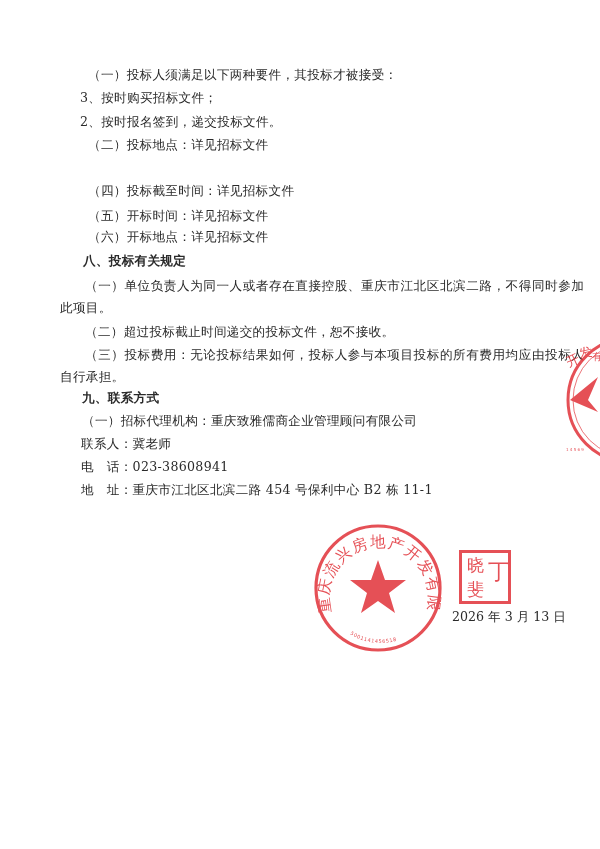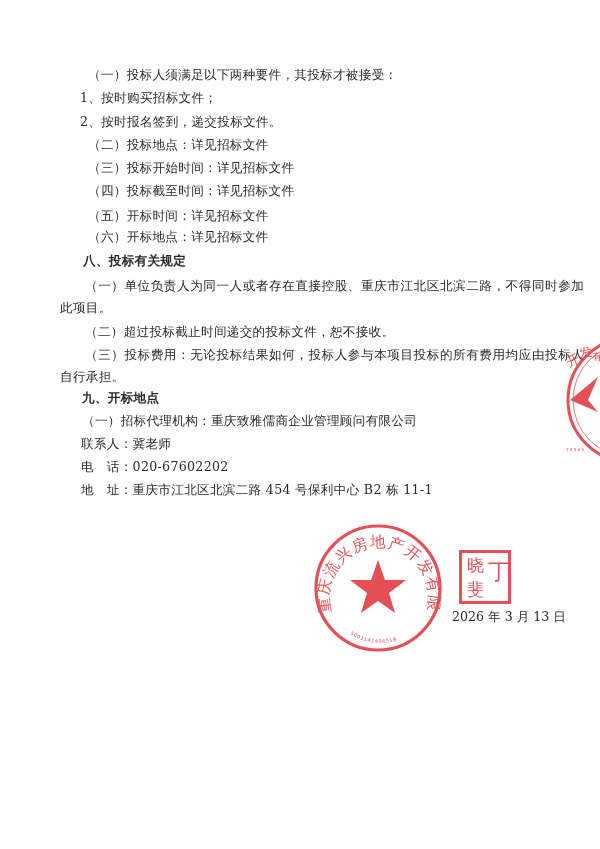--- a/index.html
+++ b/index.html
@@ -14,39 +14,38 @@
   .seal-char { position: absolute; color: #e2383f; font-family: "DejaVu Sans", sans-serif; font-size: 17px; line-height: 18px; }
   .sig-text { position: absolute; font-size: 12.6px; line-height: 16px; white-space: nowrap; z-index: 1; }
   .stamp-layer { z-index: 2; opacity: 0.88; }
 </style>
 </head>
 <body>
 
 <div class="page">
 
   <div class="line" style="left:88px; top:67px;">（一）投标人须满足以下两种要件，其投标才被接受：</div>
-  <div class="line" style="left:80px; top:90px;">1、按时购买招标文件；</div>
+  <div class="line" style="left:80px; top:90px;">3、按时购买招标文件；</div>
   <div class="line" style="left:80px; top:114px;">2、按时报名签到，递交投标文件。</div>
   <div class="line" style="left:88px; top:137px;">（二）投标地点：详见招标文件</div>
-  <div class="line" style="left:88px; top:160px;">（三）投标开始时间：详见招标文件</div>
   <div class="line" style="left:88px; top:183px;">（四）投标截至时间：详见招标文件</div>
   <div class="line" style="left:88px; top:208px;">（五）开标时间：详见招标文件</div>
   <div class="line" style="left:88px; top:229px;">（六）开标地点：详见招标文件</div>
 
   <div class="line bold" style="left:83px; top:253px;">八、投标有关规定</div>
   <div class="line" style="left:85px; top:278px; letter-spacing:0.55px;">（一）单位负责人为同一人或者存在直接控股、重庆市江北区北滨二路，不得同时参加</div>
   <div class="line" style="left:60px; top:300px;">此项目。</div>
   <div class="line" style="left:85px; top:347px; letter-spacing:0.55px;">（三）投标费用：无论投标结果如何，投标人参与本项目投标的所有费用均应由投标人</div>
   <div class="line" style="left:85px; top:324px;">（二）超过投标截止时间递交的投标文件，恕不接收。</div>
   <div class="line" style="left:60px; top:369px;">自行承担。</div>
 
-  <div class="line bold" style="left:82px; top:390px;">九、开标地点</div>
+  <div class="line bold" style="left:82px; top:390px;">九、联系方式</div>
   <div class="line" style="left:82px; top:413px;">（一）招标代理机构：重庆致雅儒商企业管理顾问有限公司</div>
   <div class="line" style="left:81px; top:436px;">联系人：冀老师</div>
-  <div class="line" style="left:81px; top:459px;">电　话：020-67602202</div>
+  <div class="line" style="left:81px; top:459px;">电　话：023-38608941</div>
   <div class="line" style="left:81px; top:482px;">地　址：重庆市江北区北滨二路 454 号保利中心 B2 栋 11-1</div>
 
   <div class="sig-text" style="left:452px; top:609px;">2026 年 3 月 13 日</div>
 
   <svg class="stamp-round stamp-layer" style="left:540px; top:320px;" width="60" height="170" viewBox="540 320 60 170">
     <circle cx="630" cy="400" r="62" fill="none" stroke="#e2383f" stroke-width="3"></circle>
     <circle cx="630" cy="400" r="57" fill="none" stroke="#e2383f" stroke-width="0.8"></circle>
     <text x="566" y="365" fill="#e2383f" font-size="13" font-family="DejaVu Sans, sans-serif" transform="rotate(-25 572 360)">开</text>
     <text x="579" y="357" fill="#e2383f" font-size="13" font-family="DejaVu Sans, sans-serif" transform="rotate(-12 585 352)">发</text>
     <text x="592" y="360" fill="#e2383f" font-size="10" font-family="DejaVu Sans, sans-serif">有</text>

